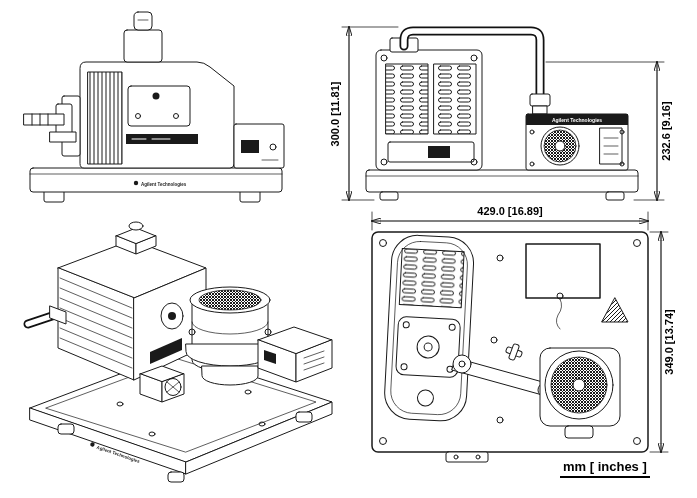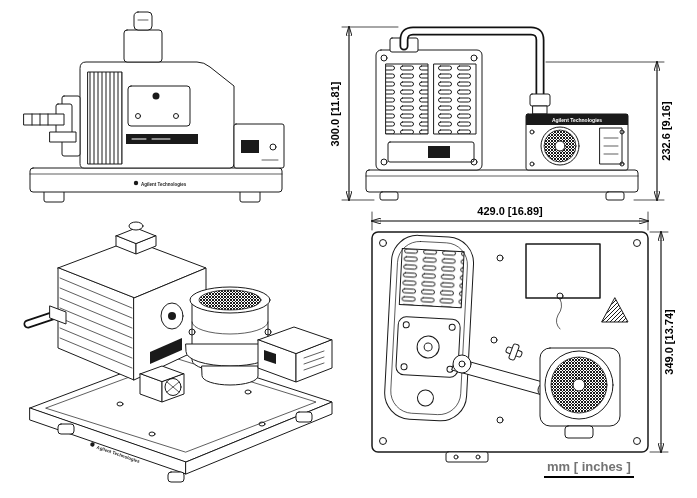--- a/index.html
+++ b/index.html
@@ -18,22 +18,22 @@
   #dwg .dim{stroke:#000;stroke-width:1.1;}
   #dwg .thin{stroke-width:.7;}
   #dwg .thick{stroke-width:1.5;}
   #dwg .ws{stroke:#fff;stroke-width:1;}
   #dwg .hoseOut{stroke:#111;stroke-width:9;}
   #dwg .hoseIn{stroke:#fff;stroke-width:5.5;}
   #dwg text{stroke:none;}
   #dwg .dimtxt{font:bold 11px "Liberation Sans",sans-serif;fill:#000;}
   #dwg .tiny{font:bold 4.5px "Liberation Sans",sans-serif;fill:#222;}
   #dwg .tinyw{font:bold 5px "Liberation Sans",sans-serif;fill:#fff;}
-  .units{position:absolute;left:544px;top:459px;font:bold 13px "Liberation Sans",sans-serif;
-         color:#737373;border-bottom:2px solid #000;padding:0 3px 2px 3px;}
+  .units{position:absolute;left:560px;top:459px;font:bold 13px "Liberation Sans",sans-serif;
+         color:#000000;border-bottom:2px solid #000;padding:0 3px 2px 3px;}
 </style>
 </head>
 <body>
 
 <div class="canvas">
 
 <svg id="dwg" width="697" height="498" viewBox="0 0 697 498" xmlns="http://www.w3.org/2000/svg">
   <defs>
     <marker id="arr" viewBox="0 0 10 6" refX="9" refY="3" markerWidth="9" markerHeight="5.5" orient="auto-start-reverse">
           <path d="M0,0 L10,3 L0,6 Z" fill="#111" stroke="none"></path>

